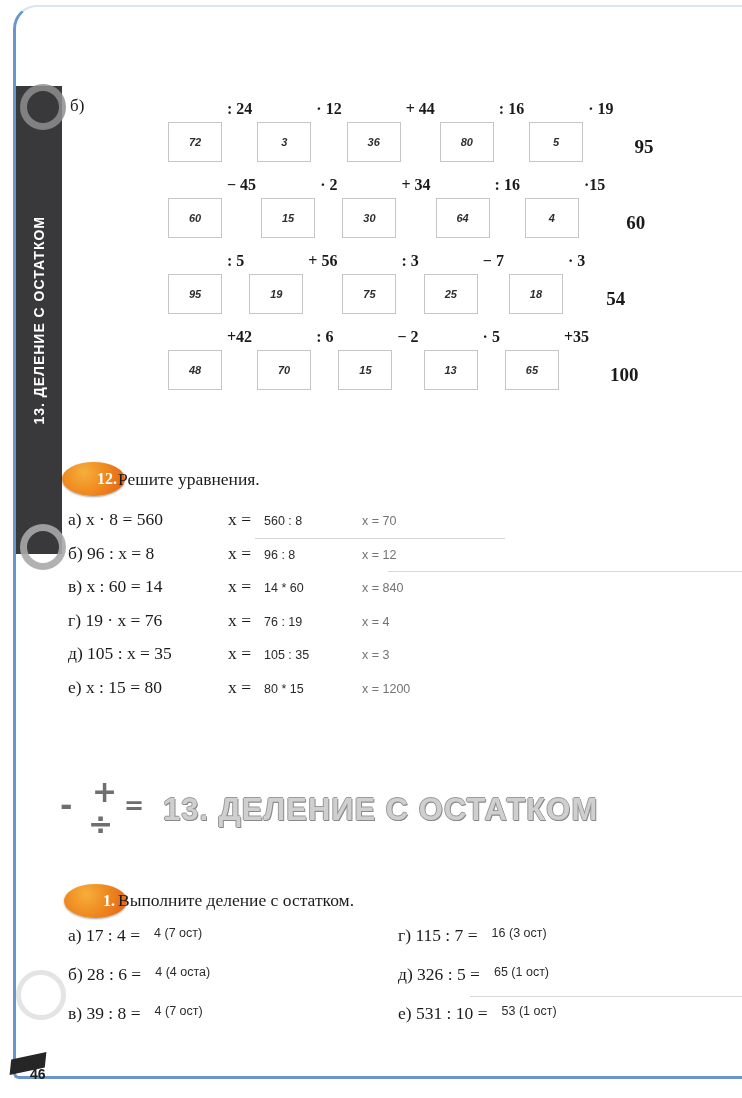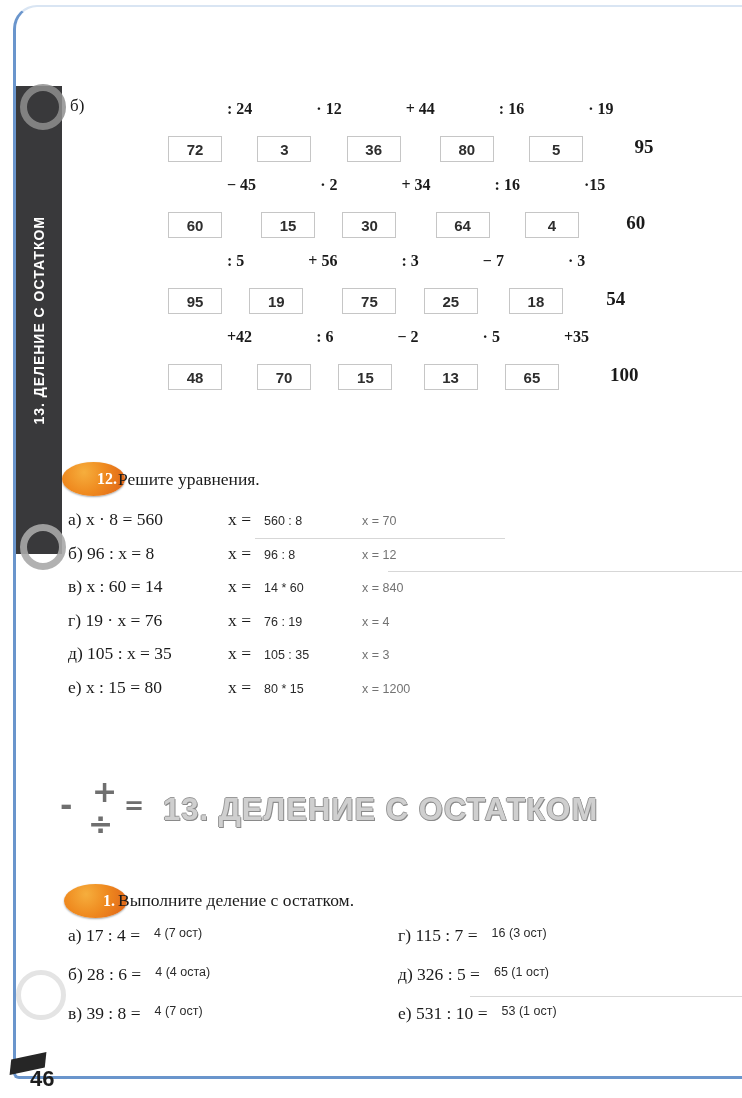--- a/index.html
+++ b/index.html
@@ -16,23 +16,23 @@
            font-family:"Liberation Sans",sans-serif;font-weight:bold;font-size:14px;
            letter-spacing:1px;white-space:nowrap;}
   .ring{position:absolute;border-radius:50%;}
   .ring-a{left:20px;top:84px;width:32px;height:32px;border:7px solid #8e8e8e;opacity:.85;z-index:3;}
   .ring-b{left:20px;top:524px;width:32px;height:32px;border:7px solid #a9a9a9;opacity:.9;z-index:3;}
   .ring-c{left:16px;top:970px;width:40px;height:40px;border:5px solid #e4e4e4;z-index:0;}
   
   .chain-label{position:absolute;left:70px;top:96px;font-size:17px;z-index:2;}
   .chain{position:absolute;left:168px;top:100px;z-index:2;}
   .chain-row{display:flex;align-items:flex-end;height:62px;margin-bottom:14px;}
-  .chain-cell{width:54px;height:26px;box-sizing:border-box;border:1px solid #c6c6c6;background:#fff;
+  .chain-cell{width:54px;height:40px;box-sizing:border-box;border:1px solid #c6c6c6;background:#fff;
          display:flex;align-items:center;justify-content:center;
-         font-family:"Liberation Sans",sans-serif;font-weight:bold;font-size:15px;color:#2e2e2e;}
+         font-family:"Liberation Sans",sans-serif;font-weight:bold;font-size:11px;color:#2e2e2e;font-style:italic;}
   .chain-op{align-self:flex-start;padding:0 5px;font-weight:bold;font-size:16px;white-space:nowrap;}
   .chain-result{margin-left:16px;font-weight:bold;font-size:19px;line-height:30px;}
   
   .badge{position:absolute;width:36px;height:34px;border-radius:50%;
          background:radial-gradient(circle at 35% 30%, #f6ae3d 0%, #ef8a1f 45%, #dd5f17 100%);
          color:#fff;display:flex;align-items:center;justify-content:center;
          font-weight:bold;font-size:16px;box-shadow:0 1px 2px rgba(0,0,0,.35);z-index:2;padding-left:27px;}
   #badge12{left:62px;top:462px;}
   #badge1{left:64px;top:884px;}
   .ex-title{position:absolute;font-size:17.5px;z-index:2;}
@@ -62,21 +62,21 @@
           font-weight:bold;font-size:31px;letter-spacing:1px;color:#cfcfcf;z-index:2;
           text-shadow:1px 1px 0 #8a8a8a,-1px 0 0 #9a9a9a,0 -1px 0 #9a9a9a,0 1px 0 #8a8a8a;}
   
   .div-col{position:absolute;top:925px;z-index:2;}
   #divleft{left:68px;}
   #divright{left:398px;}
   .div-row{display:flex;align-items:baseline;height:39px;font-size:17.5px;}
   .div-ans{margin-left:14px;position:relative;top:-4px;}
   
   .pagenum{position:absolute;left:30px;top:1066px;font-family:"Liberation Sans",sans-serif;
-           font-weight:bold;font-size:22px;color:#1d1d1d;z-index:4;}
+           font-weight:bold;font-size:14px;color:#1d1d1d;z-index:4;}
   .corner-mark{position:absolute;left:10px;top:1056px;width:36px;height:15px;background:#262626;
            transform:rotate(-12deg) skewX(-18deg);z-index:3;}
 </style>
 </head>
 <body>
 
 <div class="page">
 
   <div class="frame"></div>
 

